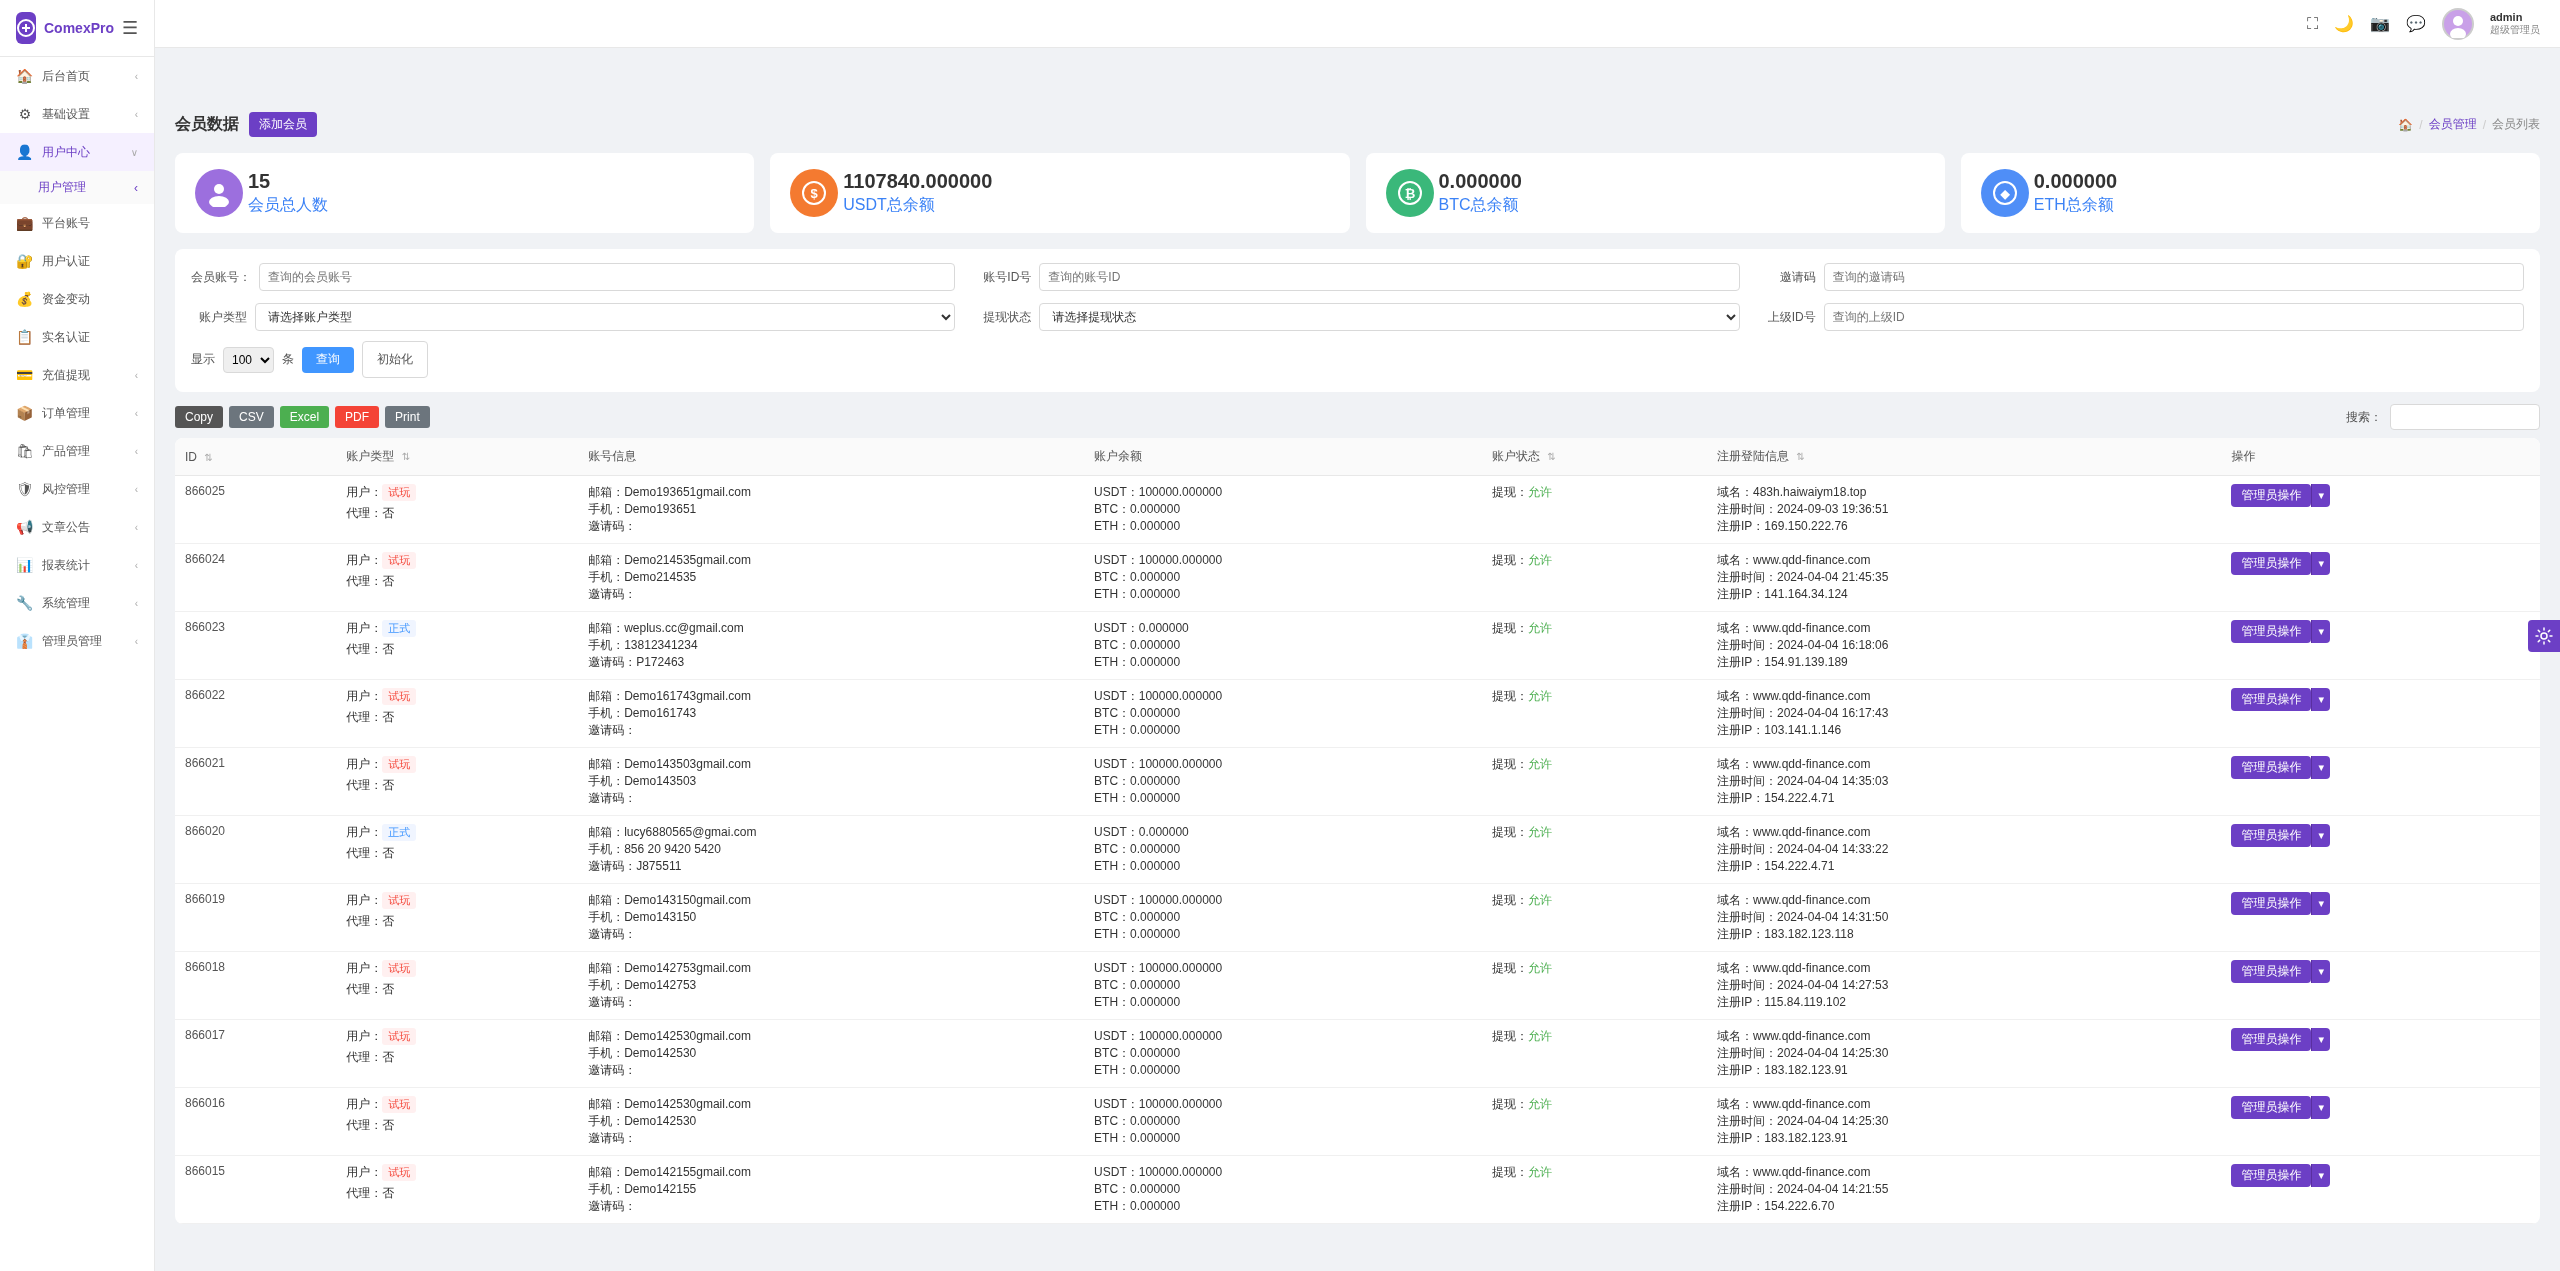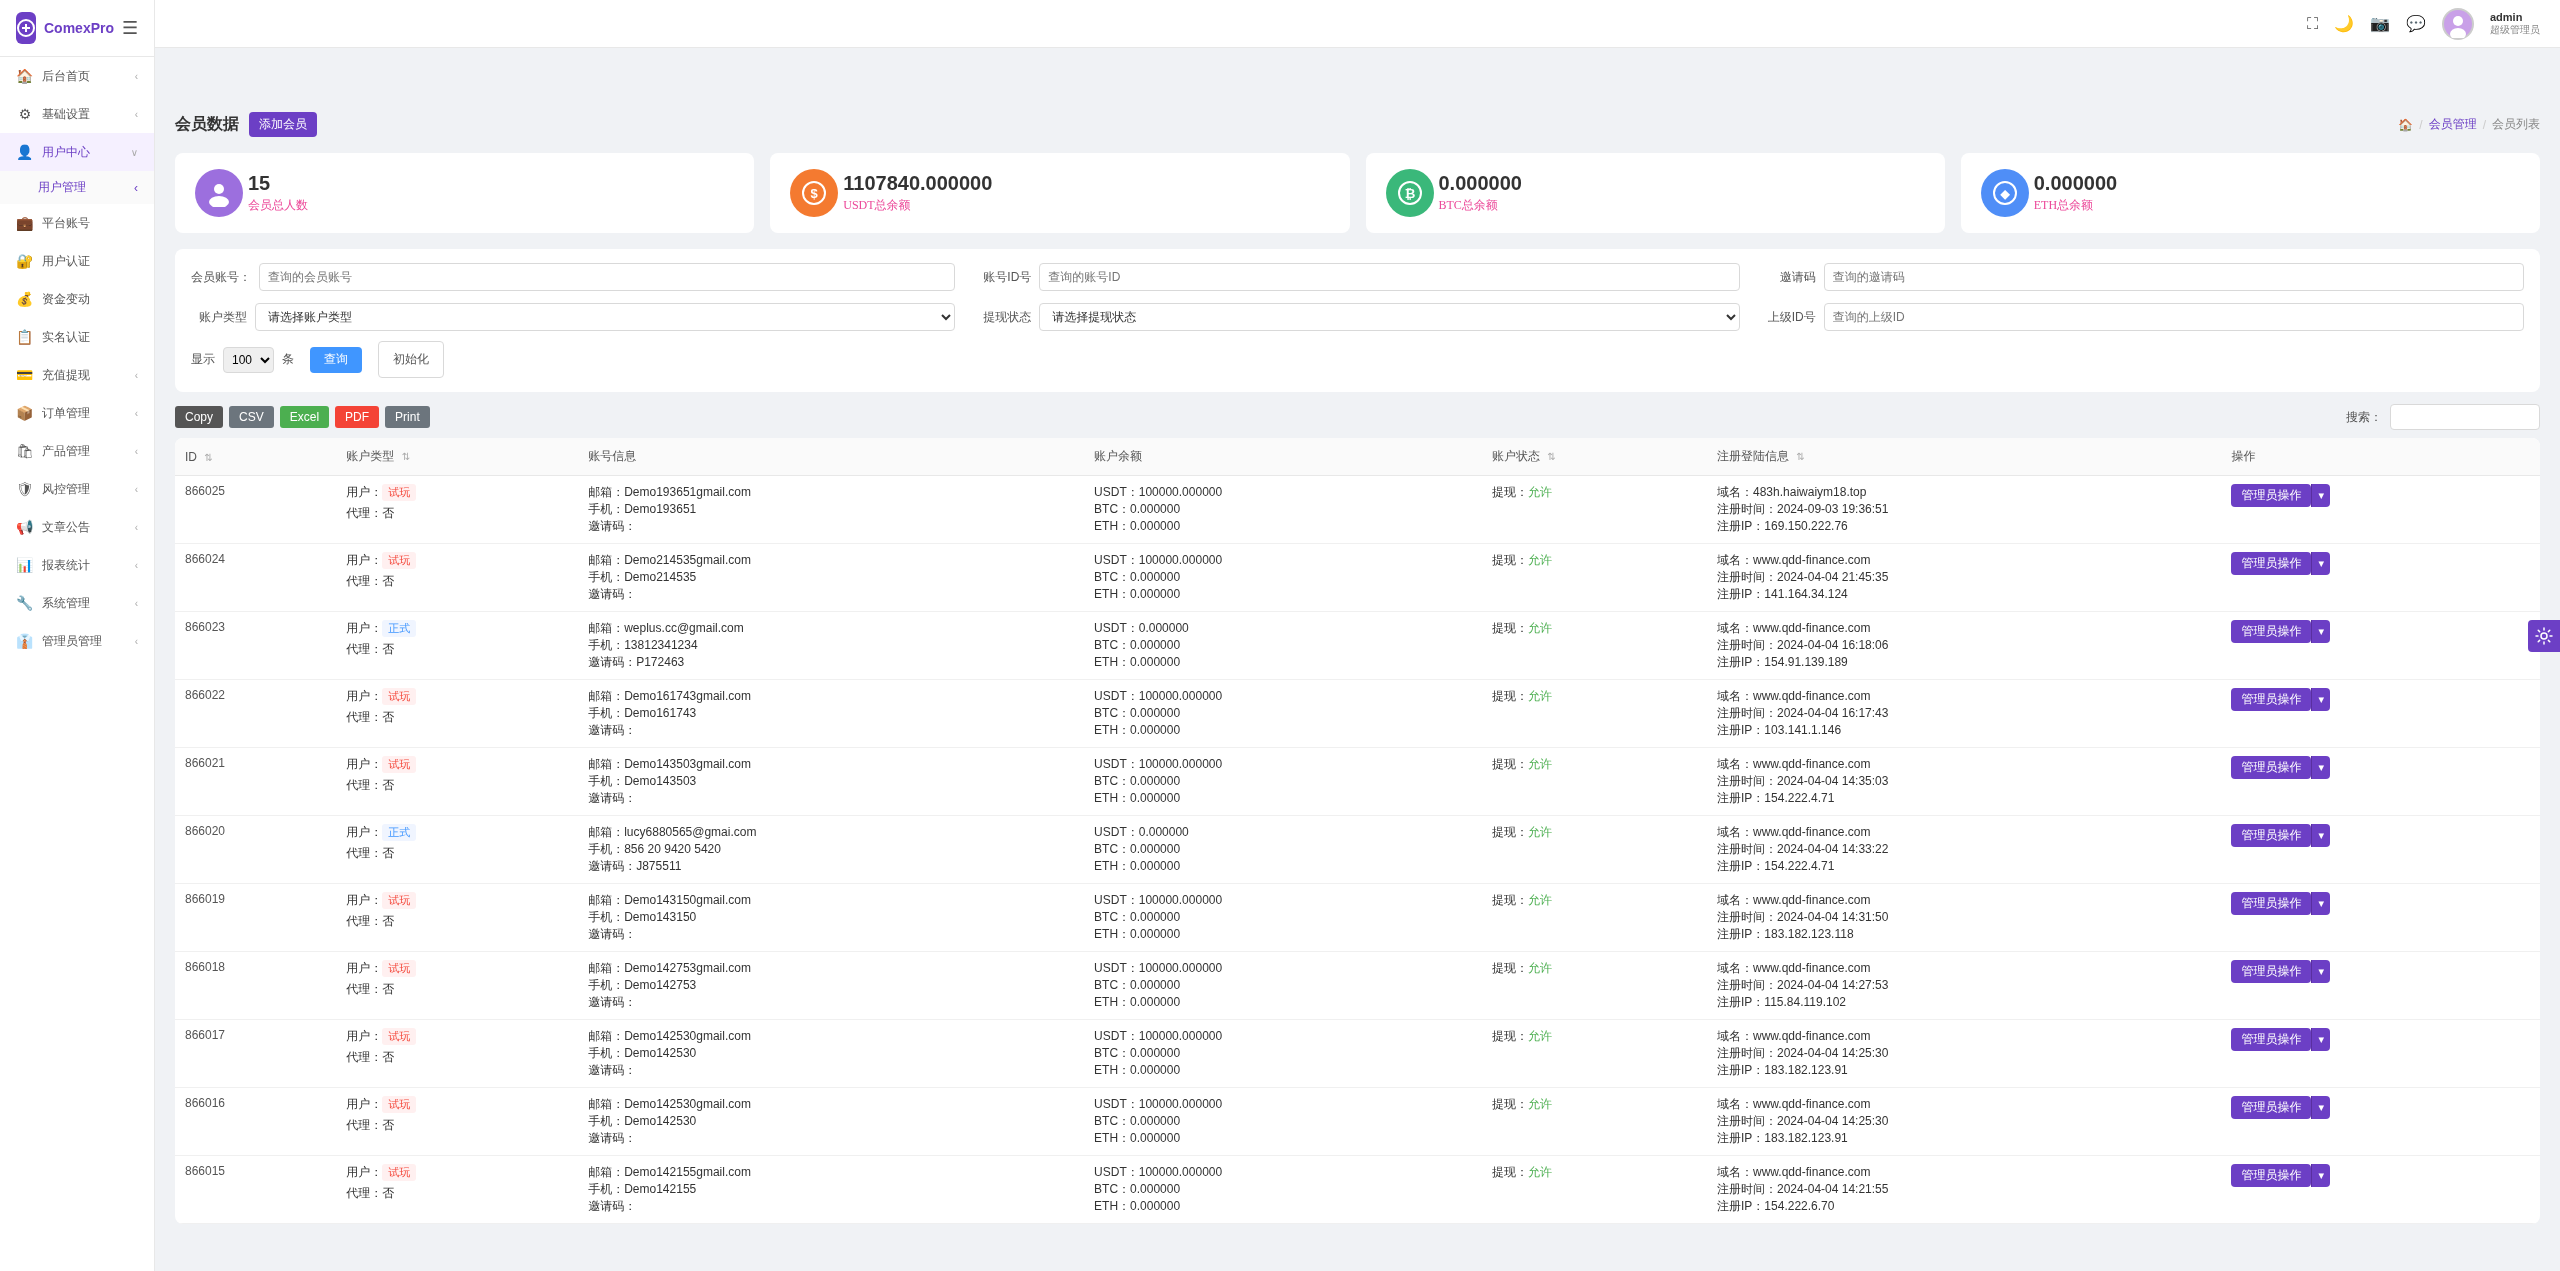--- a/index.html
+++ b/index.html
@@ -44,30 +44,30 @@
 
     
     .stats-row { display: grid; grid-template-columns: repeat(4, 1fr); gap: 16px; margin-bottom: 16px; }
     .stat-card { background: #fff; border-radius: 8px; padding: 16px 20px; display: flex; align-items: center; gap: 5px; }
     .stat-icon { width: 48px; height: 48px; border-radius: 50%; display: flex; align-items: center; justify-content: center; font-size: 22px; color: #fff; flex-shrink: 0; }
     .stat-icon.purple { background: #9c6fde; }
     .stat-icon.orange { background: #f47a30; }
     .stat-icon.green { background: #3ab87a; }
     .stat-icon.blue { background: #4f8ef7; }
     .stat-info .value { font-size: 20px; font-weight: bold; color: #333; }
-    .stat-info .label { font-size: 12px; color: #ec4899; margin-top: 2px; font-family: Liberation Serif, serif; }
+    .stat-info .label { font-size: 16px; color: #3b82f6; margin-top: 2px; }
 
     
     .filter-row { background: #fff; border-radius: 8px; padding: 14px 16px; margin-bottom: 12px; }
     .filter-grid { display: grid; grid-template-columns: repeat(3, 1fr); gap: 12px 20px; margin-bottom: 10px; }
     .filter-item { display: flex; align-items: center; gap: 8px; font-size: 12px; }
     .filter-item label { white-space: nowrap; color: #555; min-width: 56px; text-align: right; }
     .filter-item input, .filter-item select { flex: 1; border: 1px solid #d9d9d9; border-radius: 4px; padding: 4px 8px; font-size: 12px; color: #333; height: 28px; }
     .filter-item select { background: #fff; }
-    .filter-actions { display: flex; align-items: center; gap: 16px; }
+    .filter-actions { display: flex; align-items: center; gap: 8px; }
     .show-row { display: flex; align-items: center; gap: 8px; font-size: 12px; color: #555; }
     .show-row select { border: 1px solid #d9d9d9; border-radius: 4px; padding: 2px 4px; font-size: 12px; height: 26px; }
     .btn-query { background: #4096ff; color: #fff; border: none; border-radius: 4px; padding: 4px 14px; font-size: 12px; cursor: pointer; height: 26px; }
     .btn-reset { background: #fff; color: #555; border: 1px solid #d9d9d9; border-radius: 4px; padding: 4px 14px; font-size: 12px; cursor: pointer; height: 37px; }
 
     
     .table-toolbar { display: flex; align-items: center; justify-content: space-between; margin-bottom: 8px; }
     .table-btns { display: flex; gap: 6px; }
     .btn-copy { background: #555; color: #fff; border: none; border-radius: 3px; padding: 4px 10px; font-size: 12px; cursor: pointer; }
     .btn-csv { background: #6c757d; color: #fff; border: none; border-radius: 3px; padding: 4px 10px; font-size: 12px; cursor: pointer; }

